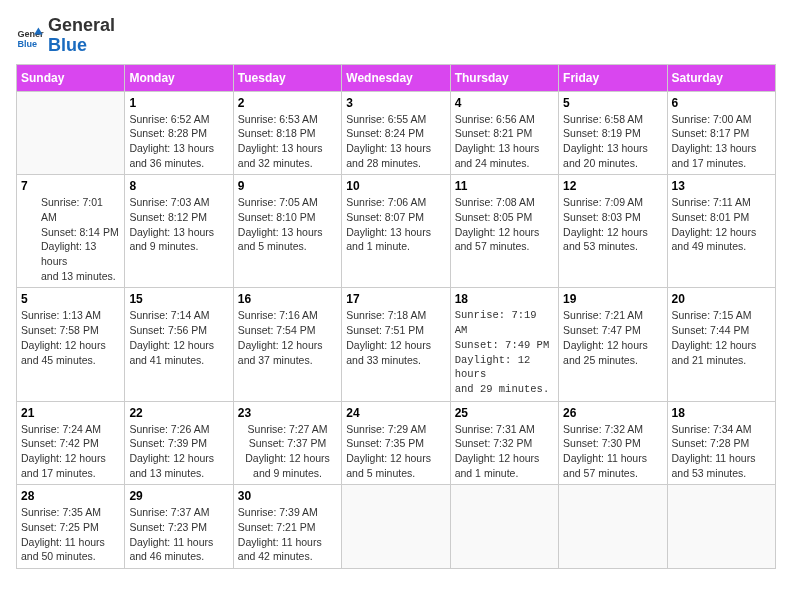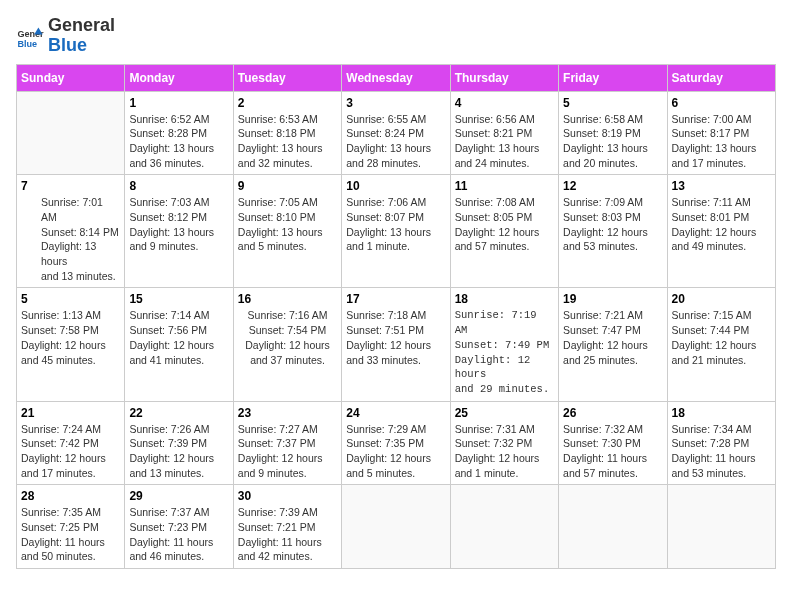--- a/index.html
+++ b/index.html
@@ -224,21 +224,21 @@
         </td>
         <td>
           <span class="day-num">15</span>
           <div class="day-info" style="white-space: pre-line;">Sunrise: 7:14 AM
 Sunset: 7:56 PM
 Daylight: 12 hours
 and 41 minutes.</div>
         </td>
         <td>
           <span class="day-num">16</span>
-          <div class="day-info" style="white-space: pre-line; text-align: center;">Sunrise: 7:16 AM
+          <div class="day-info" style="white-space: pre-line;">Sunrise: 7:16 AM
 Sunset: 7:54 PM
 Daylight: 12 hours
 and 37 minutes.</div>
         </td>
         <td>
           <span class="day-num">17</span>
           <div class="day-info" style="white-space: pre-line;">Sunrise: 7:18 AM
 Sunset: 7:51 PM
 Daylight: 12 hours
 and 33 minutes.</div>
@@ -275,21 +275,21 @@
         </td>
         <td>
           <span class="day-num">22</span>
           <div class="day-info" style="white-space: pre-line;">Sunrise: 7:26 AM
 Sunset: 7:39 PM
 Daylight: 12 hours
 and 13 minutes.</div>
         </td>
         <td>
           <span class="day-num">23</span>
-          <div class="day-info" style="white-space: pre-line;">Sunrise: 7:27 AM
+          <div class="day-info" style="white-space: pre-line; text-align: center;">Sunrise: 7:27 AM
 Sunset: 7:37 PM
 Daylight: 12 hours
 and 9 minutes.</div>
         </td>
         <td>
           <span class="day-num">24</span>
           <div class="day-info" style="white-space: pre-line;">Sunrise: 7:29 AM
 Sunset: 7:35 PM
 Daylight: 12 hours
 and 5 minutes.</div>

